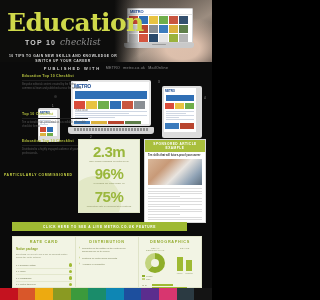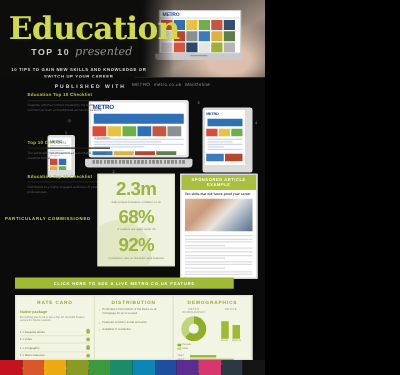--- a/index.html
+++ b/index.html
@@ -174,21 +174,21 @@
           </div>
         </div>
         <div class="lp-base"></div>
       </div>
     </div>
 
     <div class="hero-text">
       <h1 class="title">Education</h1>
       <div class="subtitle">
         <span class="sub-top">TOP 10</span>
-        <span class="sub-script">presented</span>
+        <span class="sub-script">checklist</span>
       </div>
       <div class="kicker">10 TIPS TO GAIN NEW SKILLS AND KNOWLEDGE OR SWITCH UP YOUR CAREER</div>
 
     </div>
   </div>
 
   <div class="pubwith">
     <span class="pw-label">PUBLISHED WITH</span>
     <span class="pw-logos">
       <span>METRO</span>
@@ -299,25 +299,25 @@
   </div>
 
   <div class="pc-label">PARTICULARLY COMMISSIONED</div>
 
   <div class="stats">
     <div class="stat">
       <div class="stat-num">2.3m</div>
       <div class="stat-cap">daily unique browsers on Metro.co.uk</div>
     </div>
     <div class="stat">
-      <div class="stat-num">68%</div>
+      <div class="stat-num">96%</div>
       <div class="stat-cap">of readers are aged under 45</div>
     </div>
     <div class="stat">
-      <div class="stat-num">92%</div>
+      <div class="stat-num">75%</div>
       <div class="stat-cap">completion rate on checklist style features</div>
     </div>
   </div>
 
   <div class="sponsor">
     <div class="sp-head">SPONSORED ARTICLE EXAMPLE</div>
     <div class="sp-title">Ten skills that will future-proof your career</div>
     <div class="sp-photo"></div>
     <div class="sp-body">
       <i></i>

